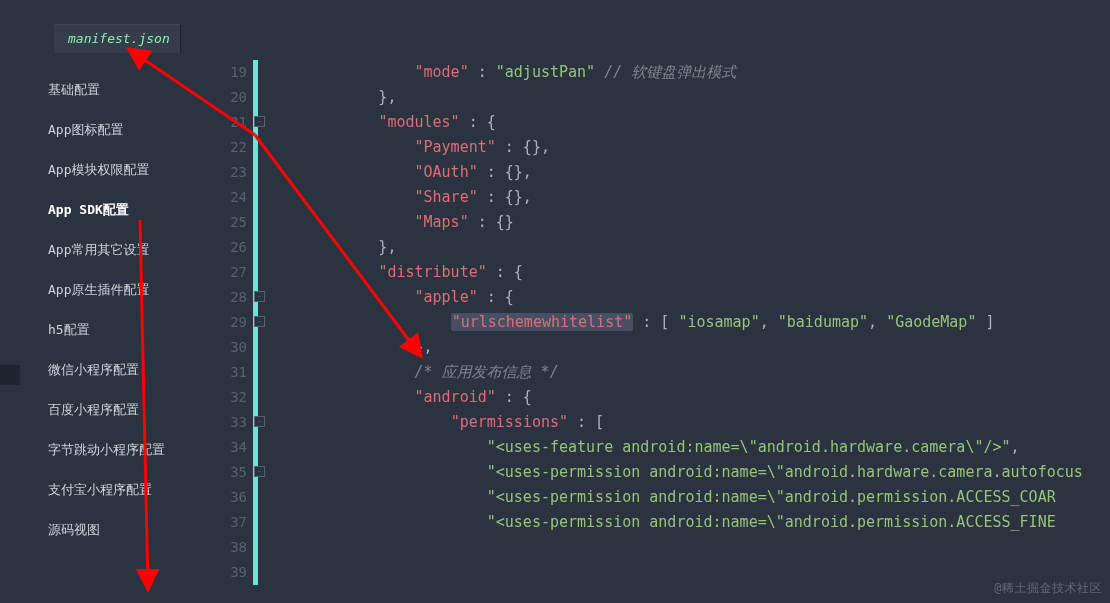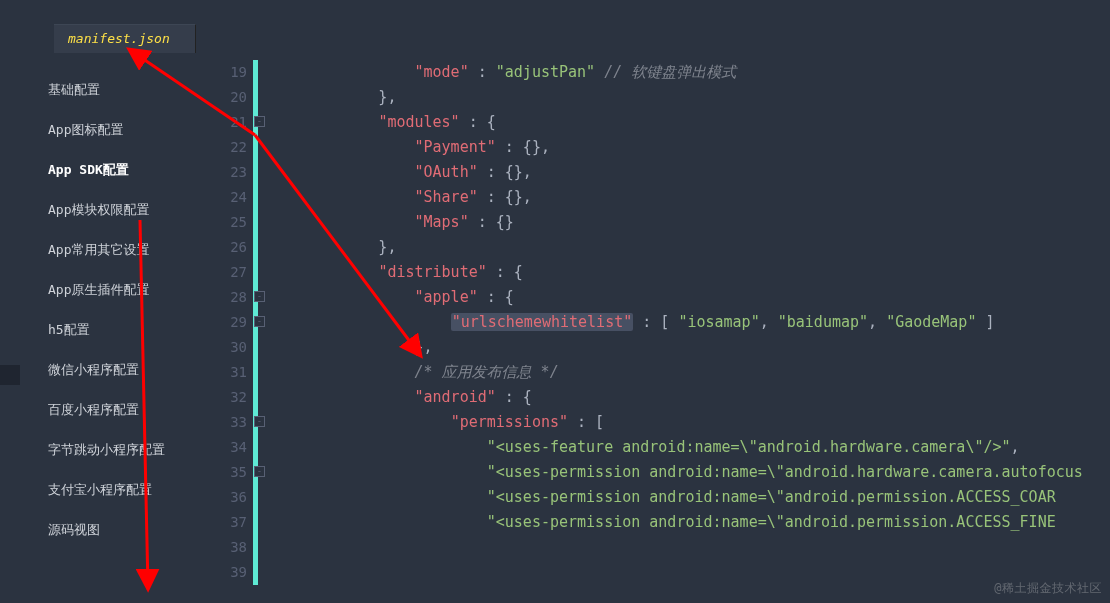--- a/index.html
+++ b/index.html
@@ -13,22 +13,22 @@
   }
 
   
   .tab-bar {
     position: absolute;
     left: 54px; top: 24px;
     display: flex;
   }
   .tab {
     background: #353d4b;
-    color: #fde047;
-    padding: 6px 25px 7px 14px;
+    color: #86efac;
+    padding: 6px 10px 7px 14px;
     font-style: italic;
     font-size: 13px;
     border-top: 1px solid #3d4654;
     border-right: 1px solid #222;
   }
 
   
   .sidebar {
     position: absolute;
     left: 40px; top: 70px;
@@ -129,22 +129,22 @@
 
 <div class="tab-bar">
   <div class="tab">
     <span>manifest.json</span>
   </div>
 </div>
 
 <div class="sidebar">
     <div class="sidebar-item">基础配置</div>
     <div class="sidebar-item">App图标配置</div>
+    <div class="sidebar-item">App模块权限配置</div>
     <div class="sidebar-item selected">App SDK配置</div>
-    <div class="sidebar-item">App模块权限配置</div>
     <div class="sidebar-item">App常用其它设置</div>
     <div class="sidebar-item">App原生插件配置</div>
     <div class="sidebar-item">h5配置</div>
     <div class="sidebar-item">微信小程序配置</div>
     <div class="sidebar-item">百度小程序配置</div>
     <div class="sidebar-item">字节跳动小程序配置</div>
     <div class="sidebar-item">支付宝小程序配置</div>
     <div class="sidebar-item">源码视图</div>
   </div>
 

